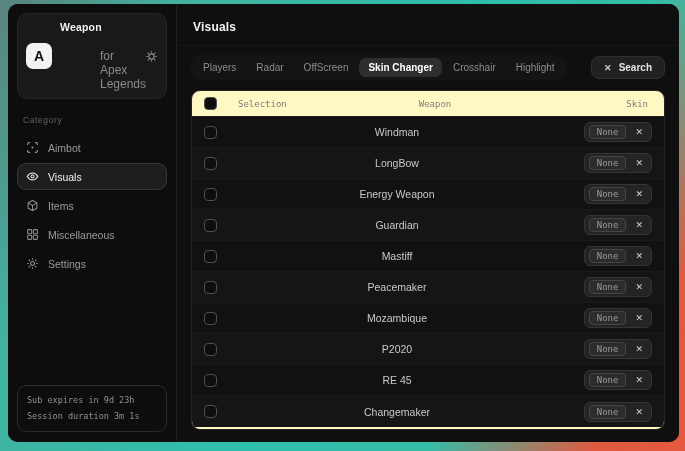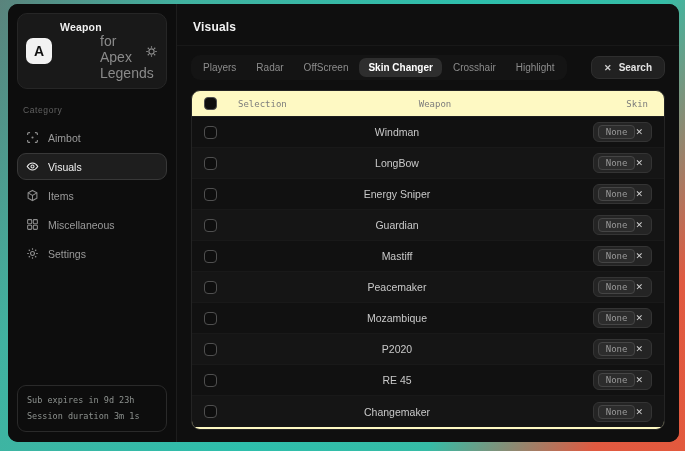--- a/index.html
+++ b/index.html
@@ -11,21 +11,21 @@
   .window {
     position:absolute; top:4px; left:8px; right:6px; bottom:9px;
     background:#0e0e0e; border-radius:10px; display:flex; overflow:hidden;
   }
   
   .sidebar { width:169px; background:#0d0d0d; border-right:1px solid #1d1d1d; display:flex; flex-direction:column; padding:9px 9px 10px 9px; }
   .brand-card { background:#191919; border:1px solid #262626; border-radius:10px; padding:7px 8px; display:flex; align-items:center; gap:8px; }
   .logo { width:26px; height:26px; background:#f2f2f2; border-radius:7px; color:#111; font-weight:bold; font-size:14px; display:flex; align-items:center; justify-content:center; }
   .brand-text { flex:1; min-width:0; }
   .brand-title { color:#f0f0f0; font-size:10.5px; font-weight:bold; letter-spacing:.2px; }
-  .brand-sub { color:#8a8a8a; font-size:14px; margin-top:0;padding-left:40px; }
+  .brand-sub { color:#8a8a8a; font-size:12px; margin-top:16px;padding-left:40px; }
   .brand-gear { color:#8a8a8a; display:flex; }
   .cat-label { color:#616161; font-size:8.5px; letter-spacing:.6px; margin:16px 4px 9px 6px; }
   .nav { display:flex; flex-direction:column; gap:2px; }
   .nav-item { display:flex; align-items:center; gap:9px; height:27px; padding:0 8px; border:1px solid transparent; border-radius:9px; color:#9b9b9b; font-size:10.5px; cursor:default; }
   .nav-item .nicon { display:flex; color:#8d8d8d; }
   .nav-item.active { background:#1e1e1e; border-color:#383838; color:#f1f1f1; }
   .nav-item.active .nicon { color:#e8e8e8; }
   .spacer { flex:1; }
   .footer-card { border:1px solid #2a2a2a; border-radius:9px; padding:7px 9px; font-family:"DejaVu Sans Mono", monospace; font-size:8.5px; color:#8d928f; line-height:1.8; }
   
@@ -41,21 +41,21 @@
   
   .table { margin:2px 14px 12px 14px; flex:1; background:#fef9c3; border:1px solid #242424; border-radius:9px; overflow:hidden; display:flex; flex-direction:column; }
   .thead { display:grid; grid-template-columns:34px 110px 1fr 130px; align-items:center; height:26px; padding:0 12px; font-family:"DejaVu Sans Mono", monospace; font-size:9px; color:#7c7c7c; border-bottom:1px solid #1e1e1e; }
   .thead .col-weapon { text-align:center; }
   .thead .col-skin { text-align:right; padding-right:4px; }
   .checkbox { width:13px; height:13px; border:1.5px solid #4f4f4f; border-radius:4px; background:#0e0e0e; display:inline-block; cursor:pointer; }
   .trow { display:grid; grid-template-columns:34px 1fr 96px; align-items:center; height:31px; padding:0 12px; border-bottom:1px solid #191919; background:#111111; }
   .trow.alt { background:#151515; }
   .trow:last-child { border-bottom:none; }
   .wname { text-align:center; color:#c9c9c9; font-size:10.5px; }
-  .chip { justify-self:end; display:flex; align-items:center; background:#242424; border:1px solid #343434; border-radius:6px; padding:2px 8px 2px 4px; cursor:pointer;margin-left:40px; }
+  .chip { justify-self:end; display:flex; align-items:center; gap:9px; background:#242424; border:1px solid #343434; border-radius:6px; padding:2px 8px 2px 4px; cursor:pointer;margin-left:40px; }
   .chip .none { font-family:"DejaVu Sans Mono", monospace; font-size:9px; color:#9a9a9a; background:#2c2c2c; border:1px solid #454545; border-radius:4px; padding:1px 7px; }
   .chip .cx { font-size:9px; color:#d2d2d2; }
 </style>
 </head>
 <body>
 
 <div class="window">
 
   <aside class="sidebar">
     <div class="brand-card">
@@ -170,21 +170,21 @@
           <div class="trow alt">
             <span class="checkbox"></span>
             <span class="wname">LongBow</span>
             <button class="chip">
               <span class="none">None</span>
               <span class="cx">✕</span>
             </button>
           </div>
           <div class="trow">
             <span class="checkbox"></span>
-            <span class="wname">Energy Sniper</span>
+            <span class="wname">Energy Weapon</span>
             <button class="chip">
               <span class="none">None</span>
               <span class="cx">✕</span>
             </button>
           </div>
           <div class="trow alt">
             <span class="checkbox"></span>
             <span class="wname">Guardian</span>
             <button class="chip">
               <span class="none">None</span>

